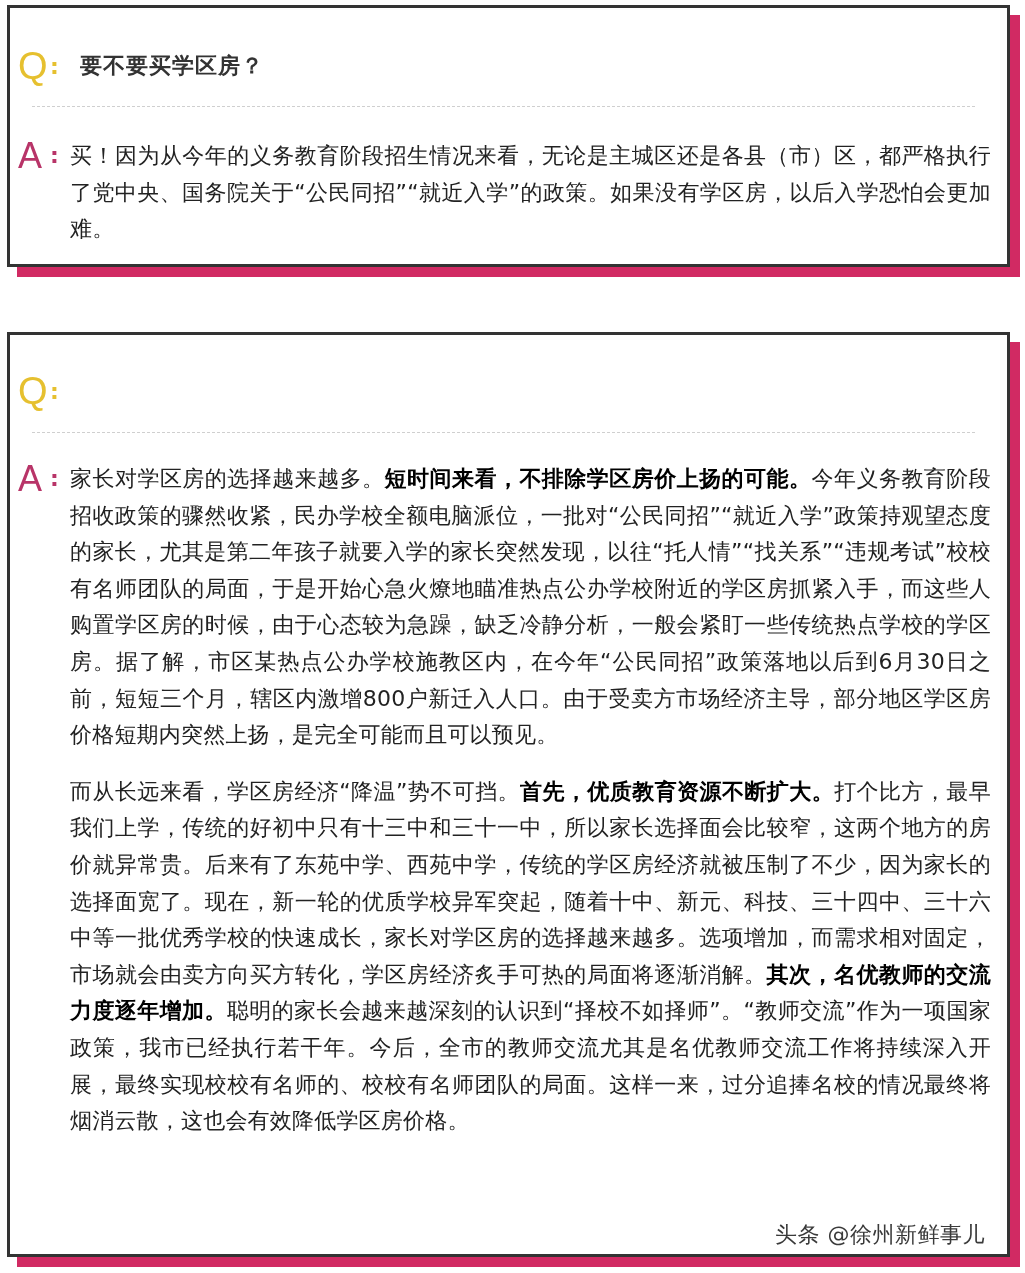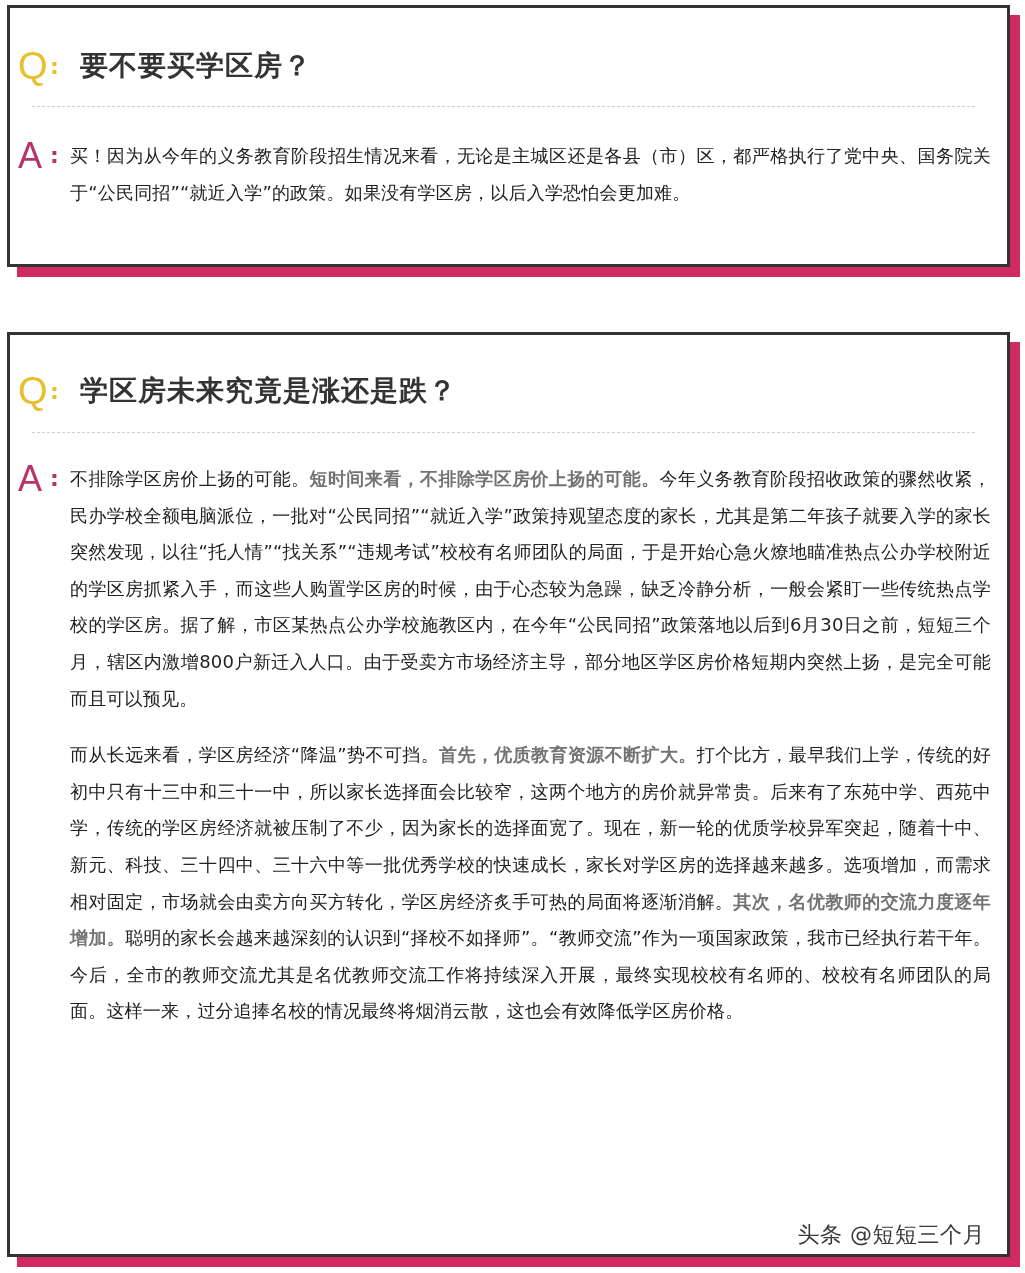--- a/index.html
+++ b/index.html
@@ -28,21 +28,21 @@
     .q-letter {
       font-family: "Liberation Sans", sans-serif;
       font-size: 38px; line-height: 40px;
       color: #e6c02f; width: 30px;
     }
     .q-colon {
       font-size: 22px; color: #e6c02f; width: 30px; margin-left: 2px;
       font-weight: bold;
     }
     .q-text {
-      font-size: 28px; font-weight: bold; color: #333333;
+      font-size: 22px; font-weight: bold; color: #333333;
       letter-spacing: 1px;
     }
     .divider {
       position: absolute; left: 22px; right: 32px;
       border-top: 1px dashed #cfcfcf; height: 0;
     }
     #card1 .divider { top: 98px; }
     #card2 .divider { top: 97px; }
     .a-row {
       position: absolute; left: 8px; right: 16px;
@@ -54,29 +54,29 @@
       font-family: "Liberation Sans", sans-serif;
       font-size: 36px; line-height: 36px;
       color: #b83468; width: 30px;
     }
     .a-colon {
       font-size: 22px; color: #b83468; width: 20px; margin-left: 2px;
       line-height: 36px; font-weight: bold;
     }
     .a-body {
       flex: 1;
-      font-size: 18px;
+      font-size: 22px;
       line-height: 36.6px;
       color: #222222;
       text-align: justify;
       letter-spacing: 0.2px;
     }
     .a-body p { margin: 0; }
     .a-body p + p { margin-top: 20px; }
-    .hl { color: #737373; font-weight: bold; }
+    .hl { color: #000000; font-weight: bold; }
     .watermark {
       position: absolute;
       right: 22px; bottom: 4px;
       font-size: 22px; color: #3a3a3a;
       letter-spacing: 0.5px;
     }
   </style>
 </head>
 <body>
 
@@ -95,25 +95,24 @@
         <span>买！因为从今年的义务教育阶段招生情况来看，无论是主城区还是各县（市）区，都严格执行了党中央、国务院关于“公民同招”“就近入学”的政策。如果没有学区房，以后入学恐怕会更加难。</span>
       </p>
     </div>
   </div>
 </div>
 
 <div class="card" id="card2">
   <div class="q-row">
     <span class="q-letter">Q</span>
     <span class="q-colon">:</span>
-    <span class="q-text">学区房未来究竟是涨还是跌？</span>
   </div>
   <div class="divider"></div>
   <div class="a-row">
     <span class="a-letter">A</span>
     <span class="a-colon">:</span>
     <div class="a-body">
-      <p><span>不排除学区房价上扬的可能。</span><span class="hl">短时间来看，不排除学区房价上扬的可能。</span><span>今年义务教育阶段招收政策的骤然收紧，民办学校全额电脑派位，一批对“公民同招”“就近入学”政策持观望态度的家长，尤其是第二年孩子就要入学的家长突然发现，以往“托人情”“找关系”“违规考试”校校有名师团队的局面，于是开始心急火燎地瞄准热点公办学校附近的学区房抓紧入手，而这些人购置学区房的时候，由于心态较为急躁，缺乏冷静分析，一般会紧盯一些传统热点学校的学区房。据了解，市区某热点公办学校施教区内，在今年“公民同招”政策落地以后到6月30日之前，短短三个月，辖区内激增800户新迁入人口。由于受卖方市场经济主导，部分地区学区房价格短期内突然上扬，是完全可能而且可以预见。</span></p>
+      <p><span>家长对学区房的选择越来越多。</span><span class="hl">短时间来看，不排除学区房价上扬的可能。</span><span>今年义务教育阶段招收政策的骤然收紧，民办学校全额电脑派位，一批对“公民同招”“就近入学”政策持观望态度的家长，尤其是第二年孩子就要入学的家长突然发现，以往“托人情”“找关系”“违规考试”校校有名师团队的局面，于是开始心急火燎地瞄准热点公办学校附近的学区房抓紧入手，而这些人购置学区房的时候，由于心态较为急躁，缺乏冷静分析，一般会紧盯一些传统热点学校的学区房。据了解，市区某热点公办学校施教区内，在今年“公民同招”政策落地以后到6月30日之前，短短三个月，辖区内激增800户新迁入人口。由于受卖方市场经济主导，部分地区学区房价格短期内突然上扬，是完全可能而且可以预见。</span></p>
       <p><span>而从长远来看，学区房经济“降温”势不可挡。</span><span class="hl">首先，优质教育资源不断扩大。</span><span>打个比方，最早我们上学，传统的好初中只有十三中和三十一中，所以家长选择面会比较窄，这两个地方的房价就异常贵。后来有了东苑中学、西苑中学，传统的学区房经济就被压制了不少，因为家长的选择面宽了。现在，新一轮的优质学校异军突起，随着十中、新元、科技、三十四中、三十六中等一批优秀学校的快速成长，家长对学区房的选择越来越多。选项增加，而需求相对固定，市场就会由卖方向买方转化，学区房经济炙手可热的局面将逐渐消解。</span><span class="hl">其次，名优教师的交流力度逐年增加。</span><span>聪明的家长会越来越深刻的认识到“择校不如择师”。“教师交流”作为一项国家政策，我市已经执行若干年。今后，全市的教师交流尤其是名优教师交流工作将持续深入开展，最终实现校校有名师的、校校有名师团队的局面。这样一来，过分追捧名校的情况最终将烟消云散，这也会有效降低学区房价格。</span></p>
     </div>
   </div>
-  <div class="watermark">头条 @短短三个月</div>
+  <div class="watermark">头条 @徐州新鲜事儿</div>
 </div>
 
 </body></html>

